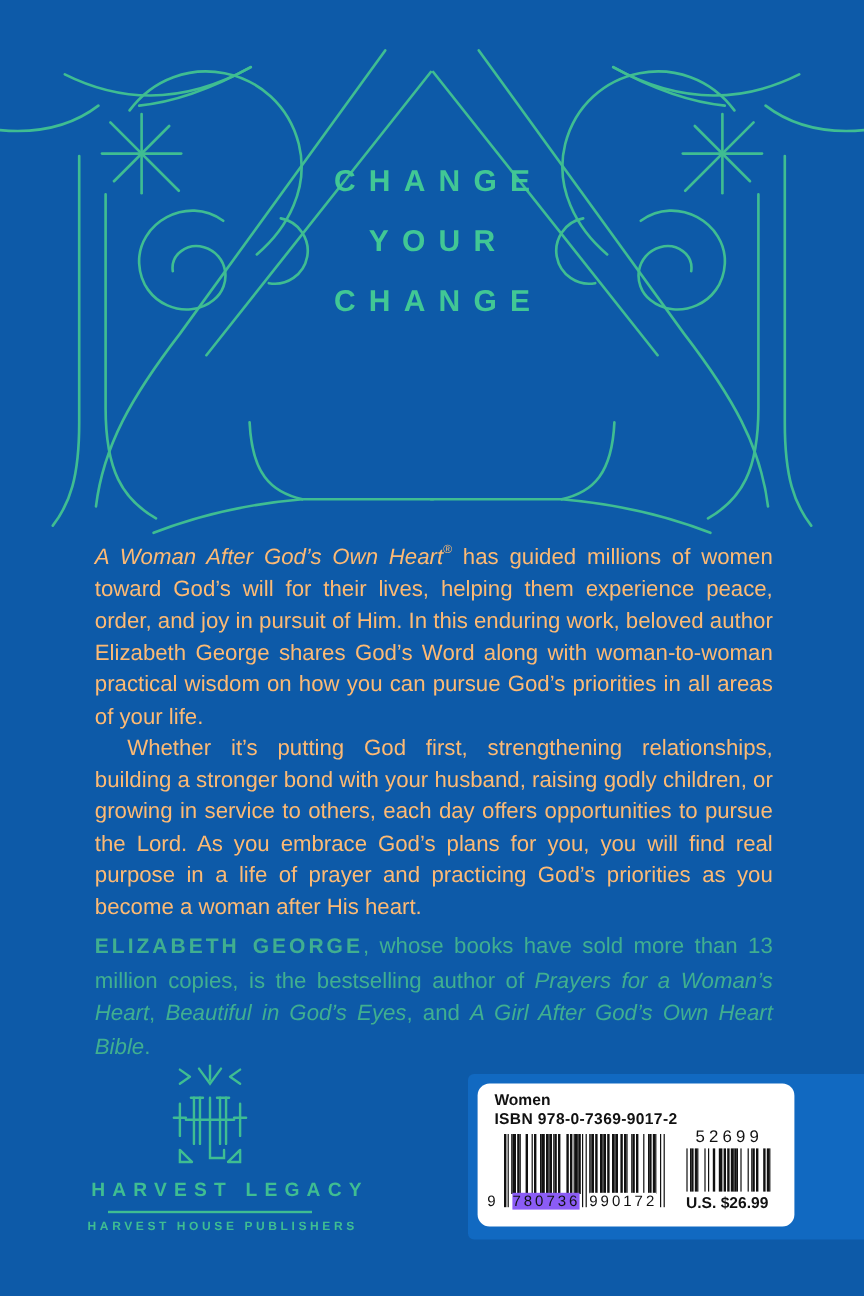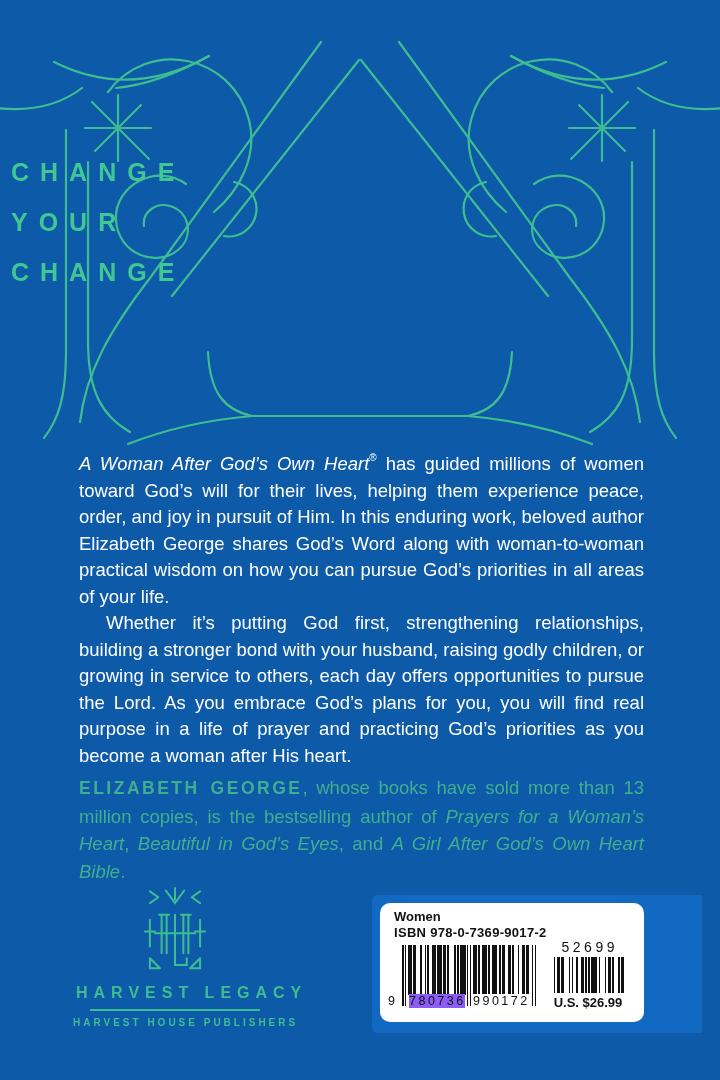--- a/index.html
+++ b/index.html
@@ -5,43 +5,43 @@
   html,body{margin:0;padding:0;background:#08345f;}
   #cover{
     position:relative;width:720px;height:1080px;overflow:hidden;
     background:#0d5aa8;
     font-family:"Liberation Sans","DejaVu Sans",sans-serif;
     -webkit-font-smoothing:antialiased;
   }
   
   #frame{position:absolute;top:0;left:0;}
   
-  #hero{position:absolute;top:147px;left:0;right:0;}
+  #hero{position:absolute;top:126px;left:0;right:0;text-align:center;}
   #hero .hline{
     height:50px;line-height:50px;font-size:25px;letter-spacing:11px;text-indent:11px;
     color:#41c795;font-weight:bold;
   }
   
   #body-copy{position:absolute;left:79px;top:451px;width:565px;
-    color:#ffffff;font-size:18.5px;line-height:26.5px;text-align:justify;}
+    color:#fdba74;font-size:18.5px;line-height:26.5px;text-align:justify;}
   #body-copy p{margin:0;}
   #body-copy p.indent{text-indent:27px;}
   #bio{position:absolute;left:79px;top:774px;width:565px;
     color:#40af90;font-size:18.5px;line-height:27.5px;text-align:justify;}
   .seg-i{font-style:italic;}
   .seg-caps{font-weight:bold;letter-spacing:2.5px;font-size:17.5px;}
   sup{font-size:10px;line-height:0;position:relative;top:-2px;}
   
   #logo{position:absolute;left:70px;top:883px;width:210px;text-align:center;color:#3fbd92;}
   #logo svg{display:block;margin:0 auto;}
   #imprint{margin-top:9px;font-size:16px;font-weight:bold;letter-spacing:6px;text-indent:6px;white-space:nowrap;}
   #logo-rule{width:170px;height:2px;background:#3fbd92;margin:7px auto 6px auto;}
   #publisher-name{font-size:10px;font-weight:bold;letter-spacing:3px;text-indent:3px;white-space:nowrap;}
   
-  #barcode-band{position:absolute;left:372px;top:895px;width:330px;height:138px;
+  #barcode-band{position:absolute;left:390px;top:895px;width:330px;height:138px;
     background:#1169c1;border-radius:5px 0 0 5px;}
   #barcode-label{position:absolute;left:8px;top:8px;width:264px;height:119px;
     background:#ffffff;border-radius:10px;color:#111;}
   #bc-category{position:absolute;left:14px;top:6px;font-size:13px;font-weight:bold;}
   #bc-isbn{position:absolute;left:14px;top:22px;font-size:13px;font-weight:bold;letter-spacing:.3px;}
   #ean-bars{position:absolute;left:22px;top:42px;width:134px;height:62px;}
   #addon-bars{position:absolute;left:172px;top:54px;width:72px;height:36px;}
   .bar{position:absolute;top:0;background:#111;}
   .ean-digit{position:absolute;font-size:12.5px;letter-spacing:2.5px;color:#111;}
   #ean-d0{left:8px;top:91px;}

